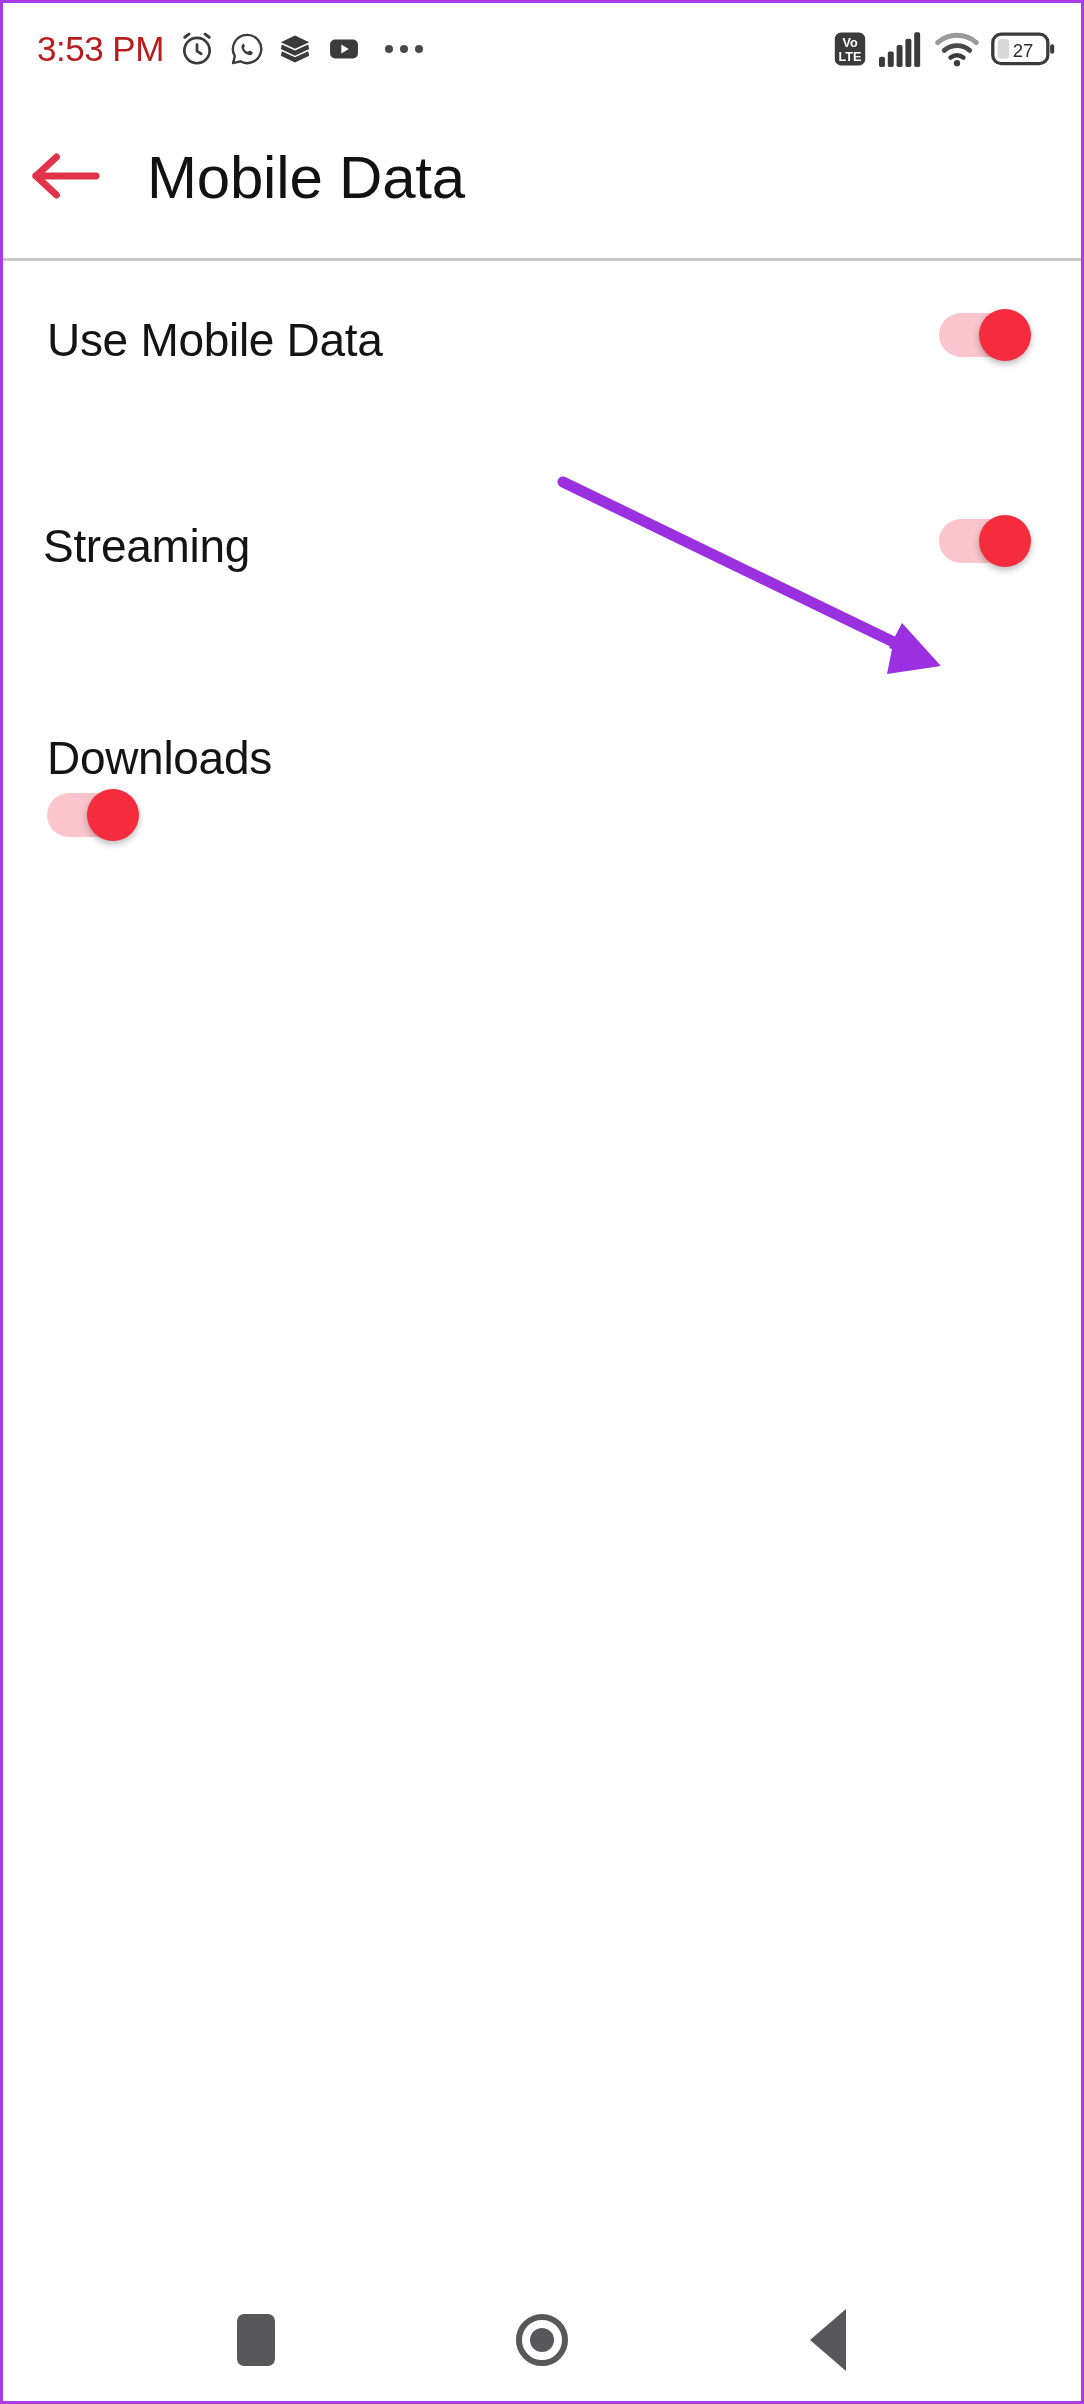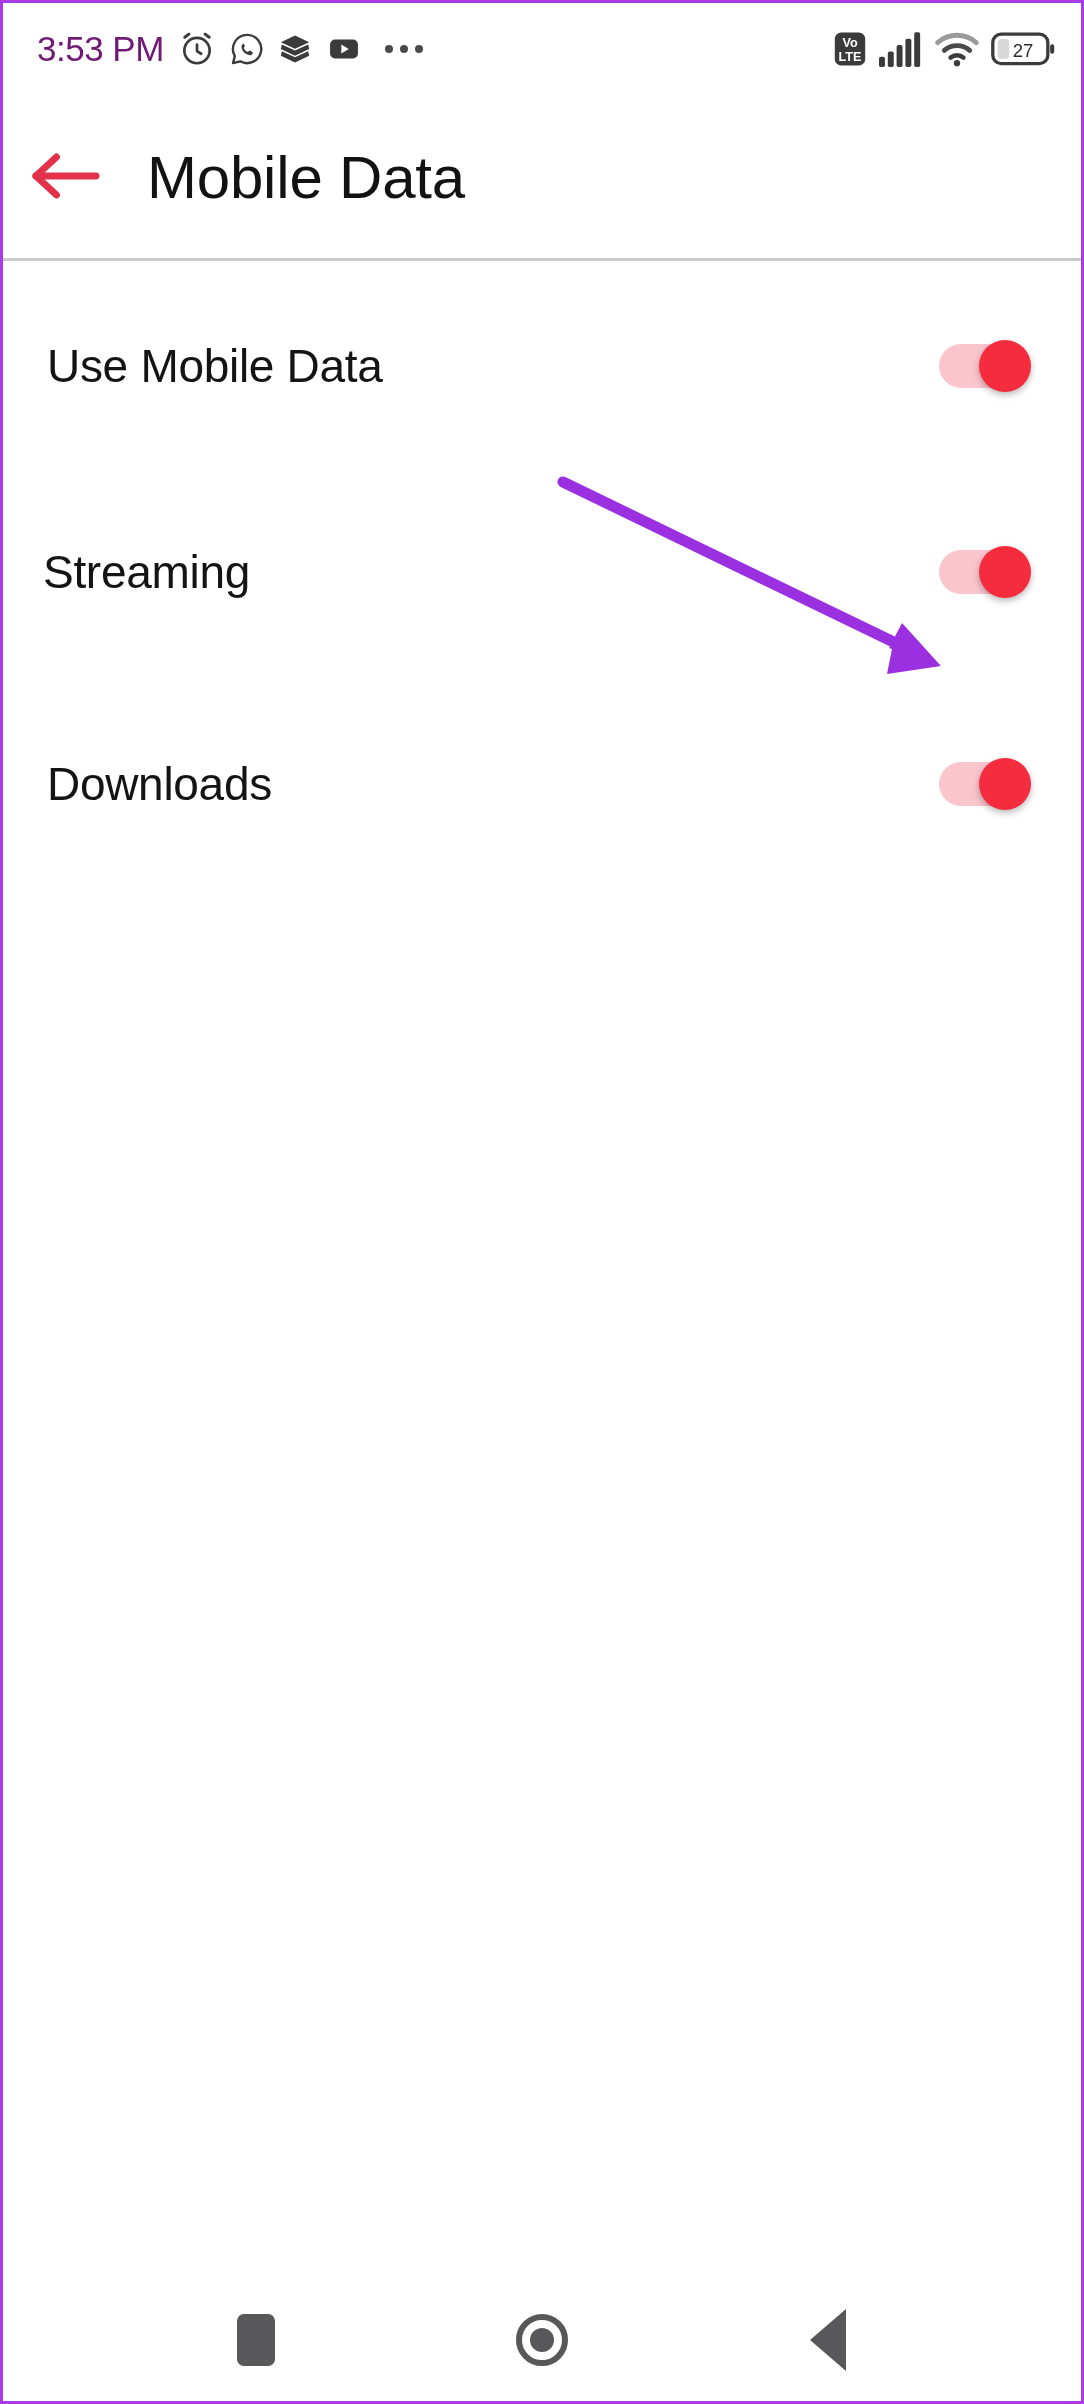--- a/index.html
+++ b/index.html
@@ -34,21 +34,21 @@
     padding: 0 26px 0 34px;
     background: #ffffff;
   }
   .status-left {
     display: flex;
     align-items: center;
     gap: 13px;
   }
   .clock {
     font-size: 35px;
-    color: #701a75;
+    color: #b91c1c;
     letter-spacing: -0.5px;
     font-family: "Liberation Sans", sans-serif;
     white-space: nowrap;
     margin-right: 1px;
   }
   .status-right {
     display: flex;
     align-items: center;
     gap: 12px;
   }
@@ -104,21 +104,20 @@
   
   #settings-list {
     position: absolute;
     top: 258px; left: 0;
     width: 1078px;
   }
   .setting-row {
     position: relative;
     height: 106px;
     display: flex;
-    align-items: center;
     justify-content: space-between;
     padding: 0 42px 0 44px;
     cursor: pointer;
   }
   .row-label {
     font-size: 46px;
     color: #141414;
     font-weight: 400;
     letter-spacing: -0.3px;
     white-space: nowrap;
@@ -317,21 +316,21 @@
     </div>
 
     <div class="setting-row" style="margin-top:100px;padding-left:40px;">
       <span class="row-label">Streaming</span>
       <span class="toggle">
         <span class="track"></span>
         <span class="knob"></span>
       </span>
     </div>
 
-    <div class="setting-row" style="margin-top:106px;">
+    <div class="setting-row" style="margin-top:106px;flex-direction:column;">
       <span class="row-label">Downloads</span>
       <span class="toggle">
         <span class="track"></span>
         <span class="knob"></span>
       </span>
     </div>
   </div>
 
   <svg id="annotation-arrow" viewBox="0 0 1078 2398">
     <path d="M560 479 L905 646" fill="none" stroke="#9b30e0" stroke-width="11" stroke-linecap="round"></path>

